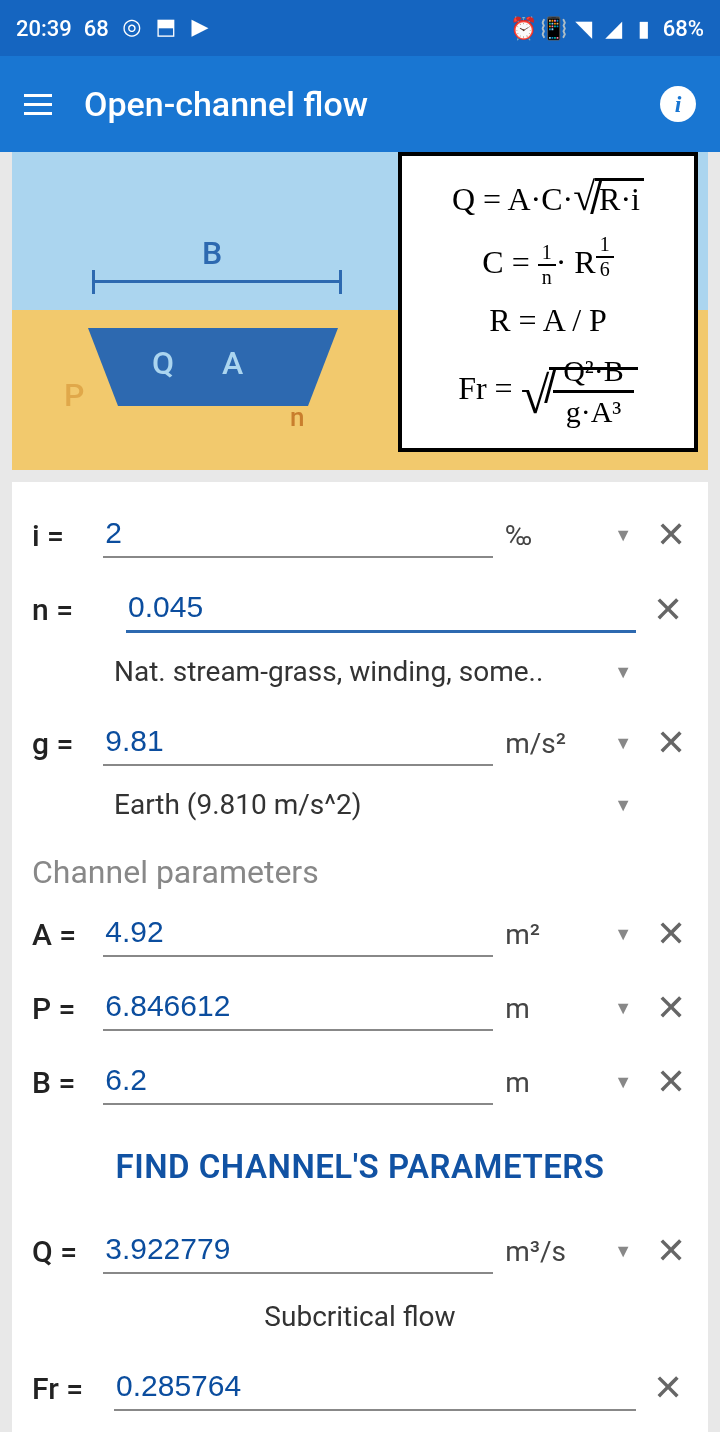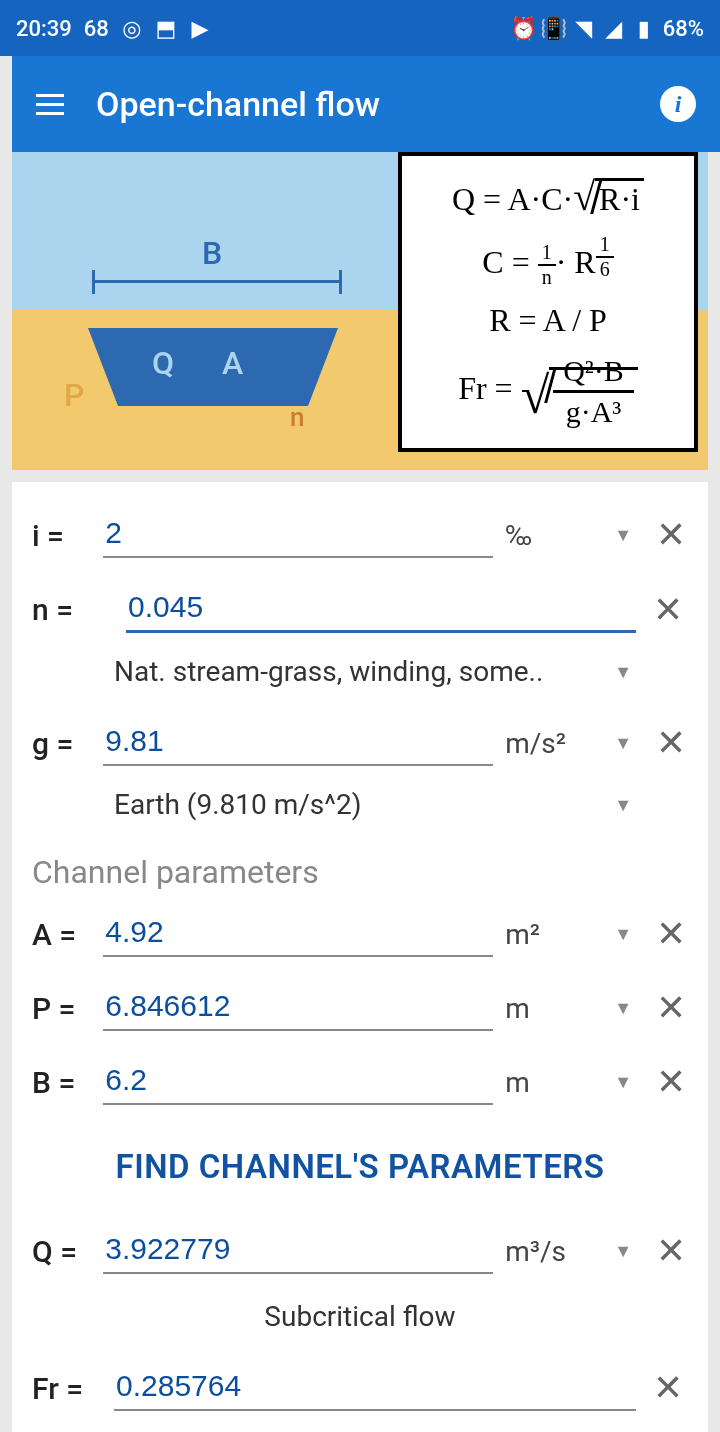--- a/index.html
+++ b/index.html
@@ -14,32 +14,31 @@
   background: #1565c0;
   color: #fff;
   height: 56px;
   display: flex;
   align-items: center;
   justify-content: space-between;
   padding: 0 16px;
   font-size: 22px;
   font-weight: 500;
 }
-.status-left { display: flex; align-items: center; gap: 12px; }
+.status-left { display: flex; gap: 12px; }
 .status-right { display: flex; align-items: center; gap: 8px; }
 .status-icon { width: 22px; height: 22px; display: inline-flex; align-items: center; justify-content: center; }
 .app-bar {
   background: #1976d2;
   color: #fff;
   height: 96px;
   display: flex;
   align-items: center;
   padding: 0 24px;
   gap: 32px;
-  margin-left: 12px;
 }
 .hamburger { display: flex; flex-direction: column; gap: 6px; }
 .hamburger span { width: 28px; height: 3px; background: #fff; }
 .app-title { font-size: 34px; font-weight: 500; flex: 1; }
 .info-badge {
   width: 36px; height: 36px; border-radius: 50%; background: #fff;
   color: #1976d2; display: flex; align-items: center; justify-content: center;
   font-weight: bold; font-size: 24px; font-style: italic; font-family: serif;
 }
 .diagram {

